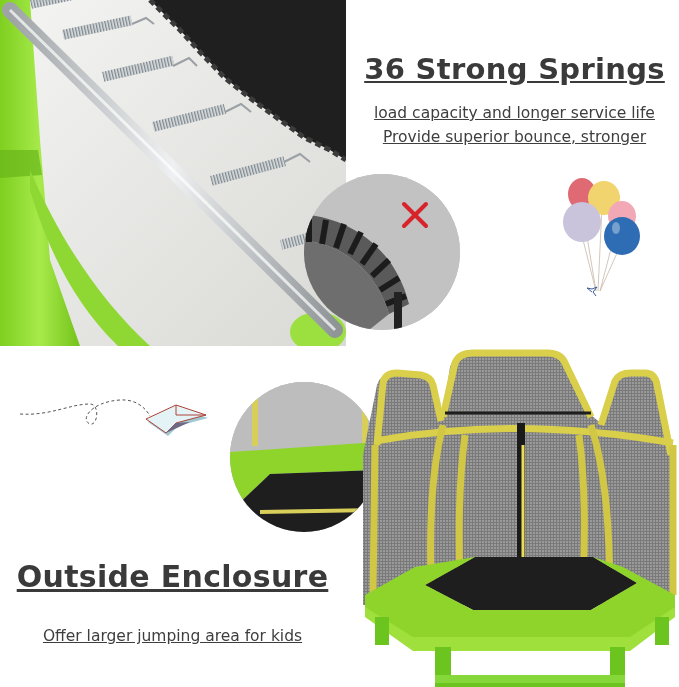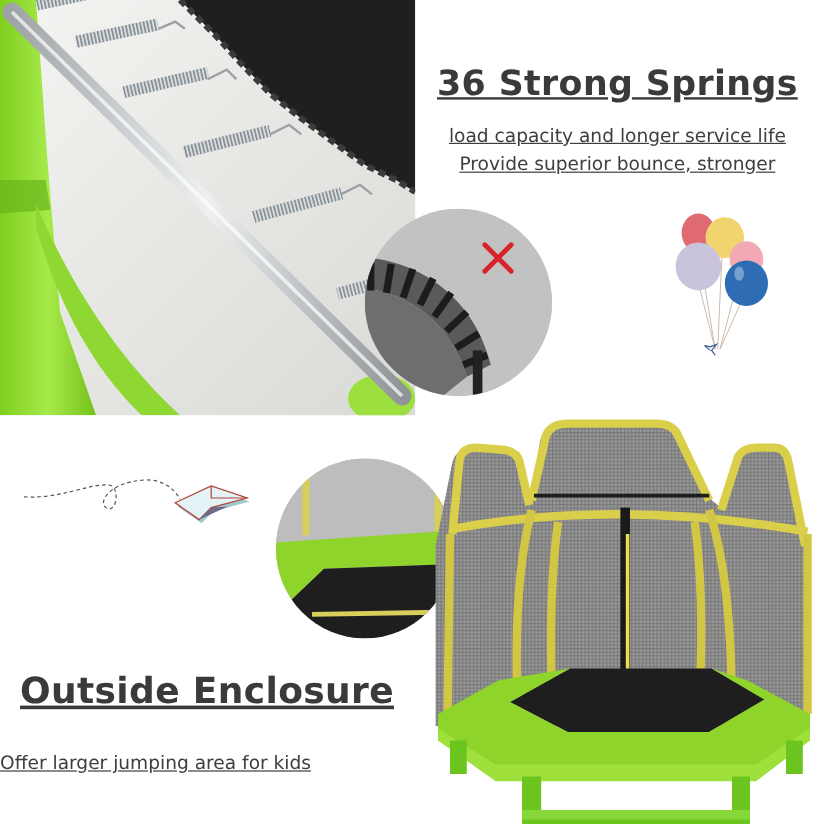--- a/index.html
+++ b/index.html
@@ -31,21 +31,21 @@
   
   #paper-plane { left: 20px; top: 392px; width: 200px; height: 52px; }
   #net-zoom { left: 230px; top: 382px; width: 148px; height: 150px; border-radius: 50%; overflow: hidden; background: #c9c9c9; }
   #trampoline { left: 355px; top: 345px; width: 324px; height: 342px; }
 
   #net-title {
     left: 0; top: 536px; width: 345px; text-align: center;
     font-size: 30px; font-weight: bold; line-height: 42px; color: #3a3a3a; letter-spacing: 0.3px; margin-top: 20px;
   }
   #net-desc {
-    left: 0; top: 627px; width: 345px; 
+    left: 0; top: 627px; width: 345px; text-align: center;
     font-size: 15.5px; color: #3e3e3e;
   }
 </style>
 </head>
 <body>
 
 <div id="spring-photo" class="abs">
   <svg width="346" height="346" viewBox="0 0 346 346">
     <defs>
       <linearGradient id="bgGrad" x1="0" y1="0" x2="1" y2="1">

